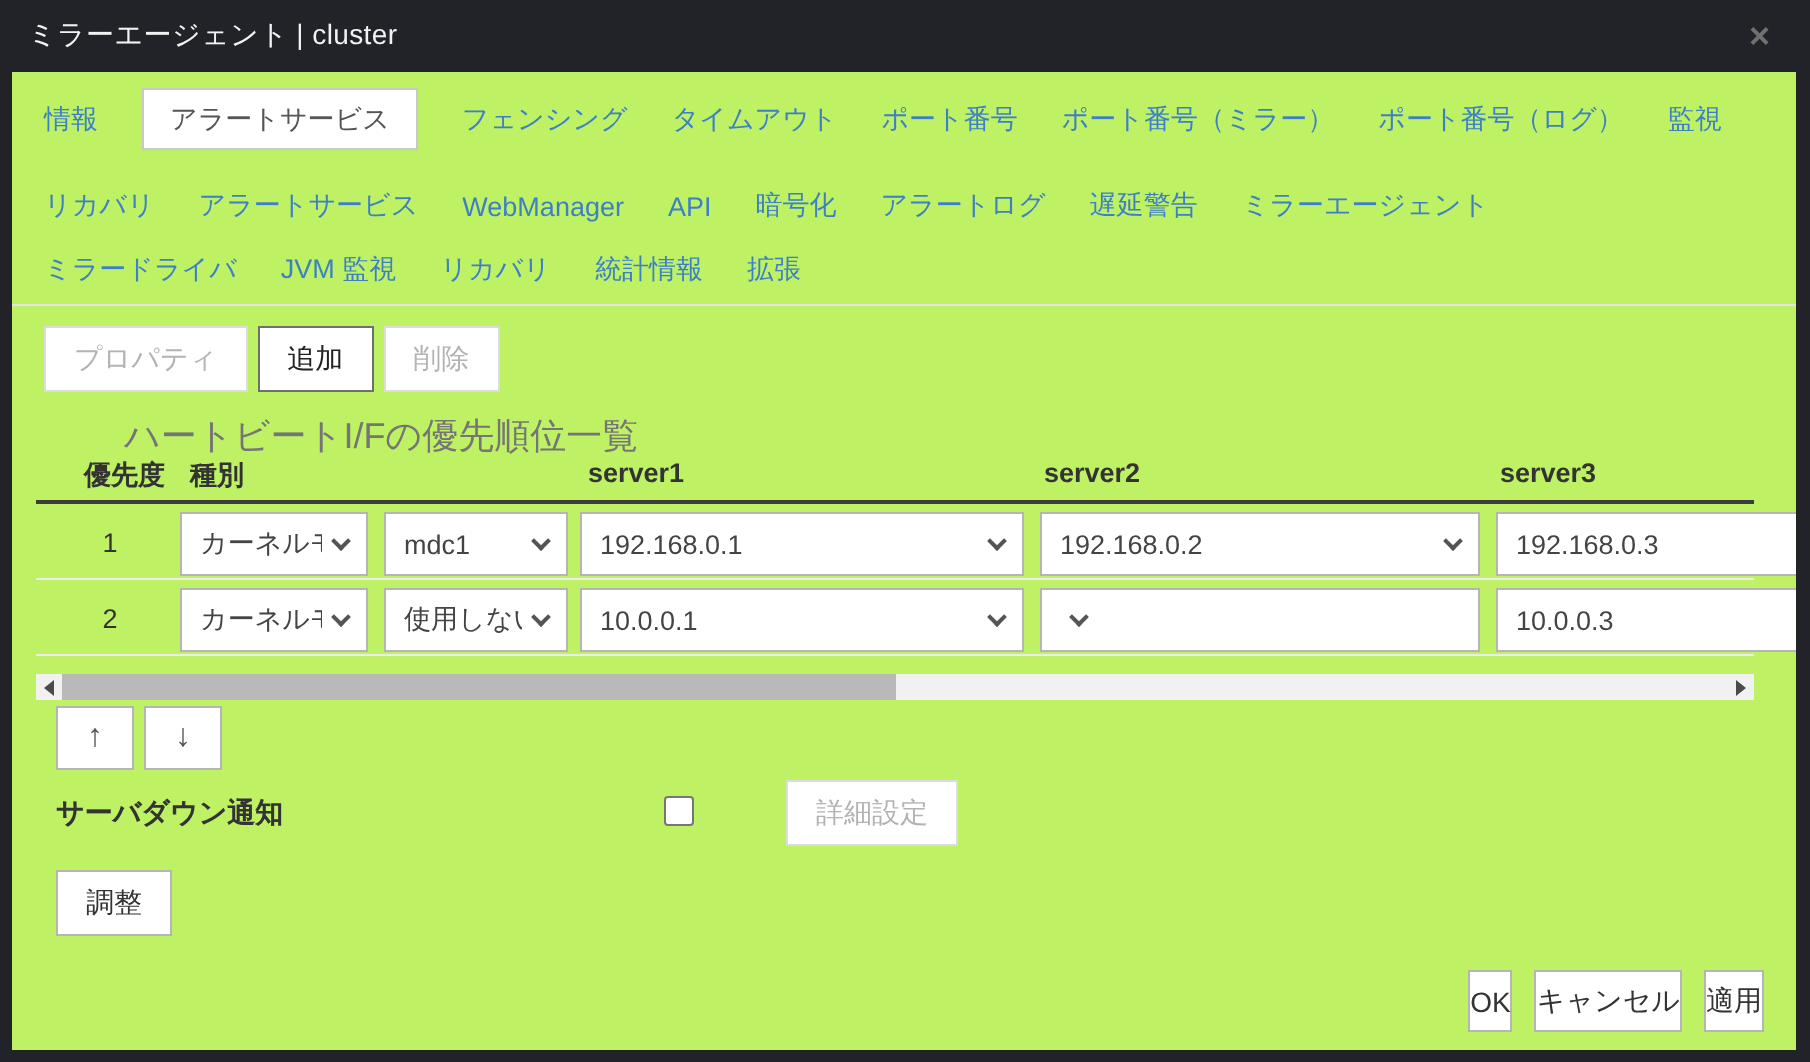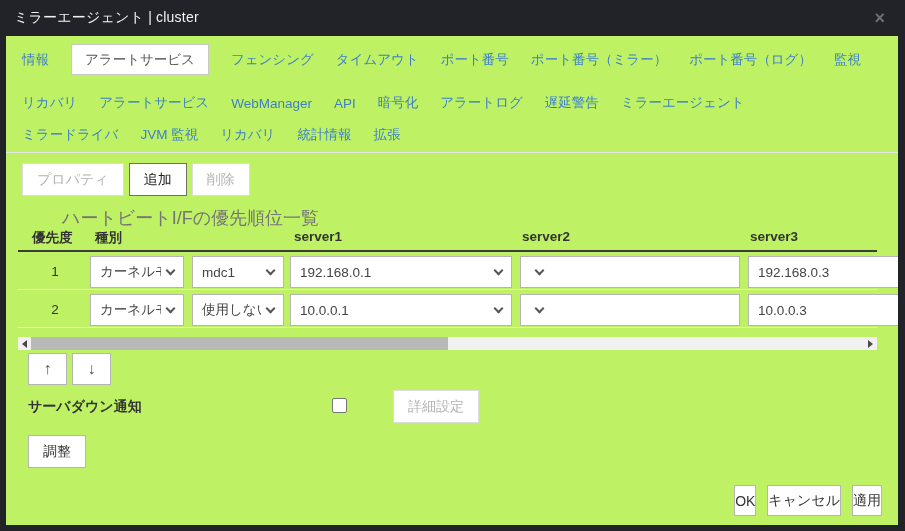--- a/index.html
+++ b/index.html
@@ -37,21 +37,21 @@
   .btn.disabled { color:#b3b3b3; border-color:#dcdcdc; cursor:default; }
 
   .toolbar { position:absolute; top:127px; left:16px; display:flex; gap:5px; }
 
   .caption { position:absolute; top:170px; left:16px; color:#757575; font-size:18px;margin-left:40px; }
 
   
   .hb-head { position:absolute; top:193px; left:0; right:0; height:20px;
              font-weight:bold; font-size:13.5px; color:#333; }
   .hb-head span { position:absolute; top:0; white-space:nowrap; }
-  .h-pri  { left:26px; }  .h-type { left:89px; }  .h-mdc { left:190px;margin-top:44px; }
+  .h-pri  { left:36px; }  .h-type { left:89px; }  .h-mdc { left:190px;margin-top:44px; }
   .h-s1   { left:288px;text-align:center; } .h-s2   { left:516px; } .h-s3  { left:744px; }
   .hb-line  { position:absolute; top:214px; left:12px; width:859px;
               border-top:2px solid #3c3c3c; }
   .row-sep  { position:absolute; left:12px; width:859px; border-top:1px solid #ececec; }
   .sep1 { top:253px; } .sep2 { top:291px; }
 
   .hb-row { position:absolute; left:0; right:0; height:32px; }
   .hb-row1 { top:220px; } .hb-row2 { top:258px; }
   .pri { position:absolute; left:34px; top:8px; width:30px; text-align:center;
          font-size:13.5px; color:#333; }
@@ -169,20 +169,21 @@
       </div>
       <div class="sel sel-mdc">
         <span class="sel-text">mdc1</span>
         <span class="chev"></span>
       </div>
       <div class="sel sel-s1">
         <span class="sel-text">192.168.0.1</span>
         <span class="chev"></span>
       </div>
       <div class="sel sel-s2">
+        <span class="sel-text">192.168.0.2</span>
         <span class="chev"></span>
       </div>
       <div class="sel sel-s3">
         <span class="sel-text">192.168.0.3</span>
 
       </div>
     </div>
     <div class="row-sep sep1"></div>
 
     <div class="hb-row hb-row2">

